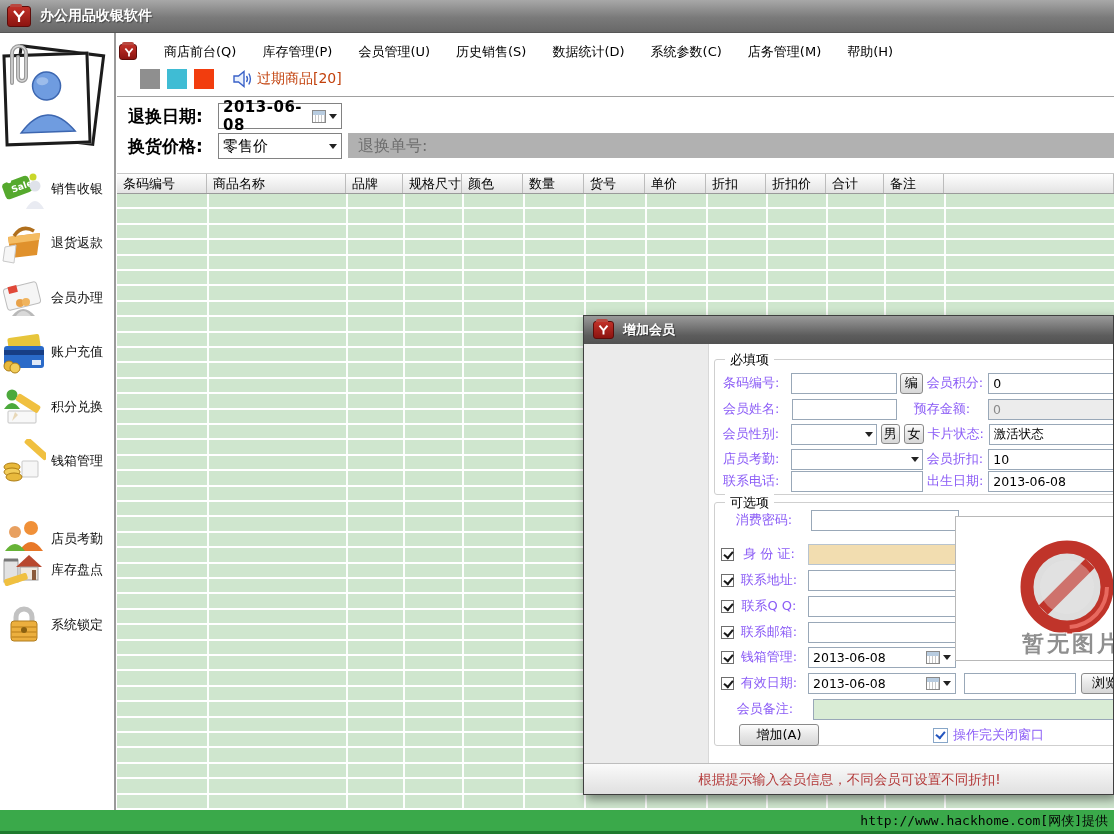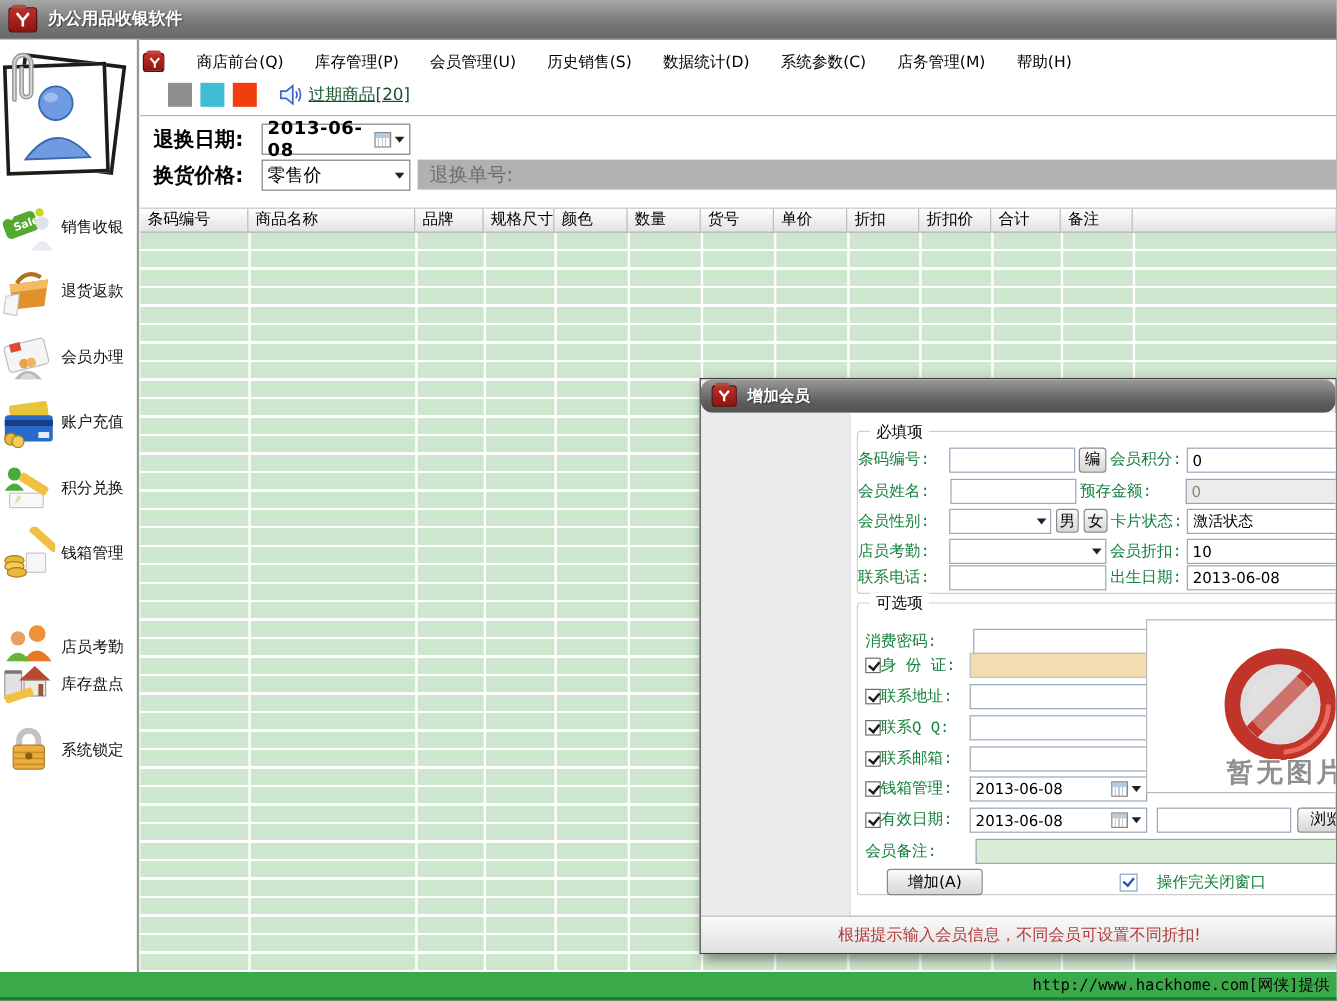--- a/index.html
+++ b/index.html
@@ -33,21 +33,21 @@
 
   
   .menubar { position:absolute; left:119px; top:40px; height:24px; display:flex; align-items:center; }
   .menubar .mini-logo { width:18px; height:16px; margin-right:14px; }
   .menu-item { font-size:13px; color:#000; padding:3px 13px; cursor:default; }
 
   .toolbar { position:absolute; left:140px; top:66px; height:26px; display:flex; align-items:center; }
   .swatch { width:20px; height:20px; margin-right:7px; }
   .sw-gray { background:#8f8f8f; } .sw-cyan { background:#3fbcd4; } .sw-red { background:#f23d0e; }
   .speaker { margin:0 4px 0 10px; }
-  .expired-label { font-size:14px; color:#14532d;text-decoration:underline; }
+  .expired-label { font-size:14px; color:#c2410c; }
   .toolbar-divider { position:absolute; left:117px; top:96px; width:997px; height:0;
     border-top:1px solid #a0a0a0; border-bottom:1px solid #fff; }
 
   
   .big-label { position:absolute; font-size:17px; font-weight:bold; color:#000; }
   .date-control, .combo-control { position:absolute; left:218px; width:124px; height:26px; background:#fff;
     border:1px solid #828282; display:flex; align-items:center; padding:0 4px; cursor:pointer; }
   .date-control .val { font-size:15px; font-weight:bold; letter-spacing:.5px; }
   .combo-control .val { font-size:15px; }
   .ctl-right { margin-left:auto; display:flex; align-items:center; }
@@ -71,29 +71,29 @@
 
   
   .footer { position:absolute; left:0; top:810px; width:1114px; height:24px; background:#3aa94a;
     border-bottom:3px solid #1f7a2e; text-align:right; }
   .footer span { font-family:"DejaVu Sans Mono", monospace; font-size:13px; color:#050505; line-height:21px; padding-right:6px; }
 
   
   .dialog { position:absolute; left:583px; top:315px; width:531px; height:480px; background:#efefef;
     border:1px solid #3f3f3f; box-shadow:3px 4px 10px rgba(0,0,0,.45); overflow:hidden; z-index:10; }
   .dlg-title { position:absolute; left:0; top:0; width:100%; height:28px;
-    background:linear-gradient(#9a9a9a,#5c5c5c 70%,#525252); display:flex; align-items:center; padding-left:9px;border-radius:10px; }
+    background:linear-gradient(#9a9a9a,#5c5c5c 70%,#525252); display:flex; align-items:center; padding-left:9px; }
   .dlg-title .app-icon { width:21px; height:18px; }
   .dlg-title-text { color:#fff; font-weight:bold; font-size:13px; margin-left:9px; text-shadow:1px 1px 1px #333; }
   .dlg-strip { position:absolute; left:0; top:28px; width:125px; height:419px; background:#ebebeb; border-right:1px solid #d8d8d8; }
   .dlg-panel { position:absolute; left:125px; top:28px; width:406px; height:419px; background:#fff; }
   .groupbox { position:absolute; border:1px solid #cfcfcf; border-radius:3px; }
   .gb-legend { position:absolute; top:-9px; left:10px; background:#fff; padding:0 5px; font-size:13px; color:#000; }
   .f-row { position:absolute; height:22px; display:flex; align-items:center; }
-  .f-label { font-size:13px; color:#15803d; text-align:left; white-space:nowrap;font-family:Liberation Mono, monospace; }
+  .f-label { font-size:13px; color:#8b5cf6; text-align:center; white-space:nowrap; }
   .tb { height:21px; background:#fff; border:1px solid #99a8b8; font-size:12.5px; color:#000;
     display:flex; align-items:center; padding:0 4px; }
   .tb.disabled { background:#ececec; color:#8a8a8a; }
   .tb.tan { background:#f2ddb0; border-color:#b8c4d0; }
   .tb.green { background:#d9ecd5; }
   .btn { background:linear-gradient(#fdfdfd,#e9e9e9 45%,#d7d7d7); border:1px solid #8a8a8a; border-radius:3px;
     font-size:13px; color:#000; display:flex; align-items:center; justify-content:center; cursor:pointer; }
   .cb { width:13px; height:13px; background:#fff; border:1px solid #6e6e6e; position:relative; flex:0 0 auto; }
   .cb.checked::after { content:""; position:absolute; left:2px; top:2px; width:7px; height:4px;
     border-left:2px solid #1a1a1a; border-bottom:2px solid #1a1a1a; transform:rotate(-50deg); }
@@ -372,21 +372,21 @@
           <span class="f-label" style="width:82px">联系电话:</span>
           <div class="tb" style="width:148px; margin-left:4px;"></div>
           <span class="f-label" style="width:66px; margin-left:3px;">出生日期:</span>
           <div class="tb" style="width:165px; margin-left:4px;">2013-06-08</div>
         </div>
       </div>
 
       <div class="groupbox" style="left:5px; top:158px; width:420px; height:244px;">
         <span class="gb-legend">可选项</span>
 
-        <div class="f-row" style="left:6px; top:20px; width:250px;">
+        <div class="f-row" style="left:6px; top:6px; width:250px;">
           <span class="f-label" style="width:86px">消费密码:</span>
           <div class="tb" style="width:148px; margin-left:4px;"></div>
         </div>
 
         <div class="f-row" style="left:6px; top:40px; width:250px;">
           <span class="cb checked"></span>
           <span class="f-label" style="width:70px">身 份 证:</span>
           <div class="tb tan" style="width:148px; margin-left:4px;"></div>
         </div>
 
@@ -435,21 +435,21 @@
         </div>
 
         <div class="f-row" style="left:6px; top:195px; width:414px;">
           <span class="f-label" style="width:90px">会员备注:</span>
           <div class="tb green" style="width:330px; margin-left:4px;"></div>
         </div>
 
         <div class="f-row" style="left:24px; top:221px; width:396px;">
           <div class="btn" style="width:80px; height:22px;">增加(A)</div>
           <span class="cb checked blue" style="margin-left:114px; width:15px; height:15px;"></span>
-          <span class="f-label" style="margin-left:16px;">操作完关闭窗口</span>
+          <span class="f-label" style="margin-left:5px;">操作完关闭窗口</span>
         </div>
 
         <div class="photo-box" style="left:240px; top:13px; width:200px; height:145px;">
           <div class="no-img-wrap">
             <svg width="110" height="110" viewBox="0 0 110 110">
               <circle cx="57" cy="53" r="40" fill="#bdbdbd" opacity=".5"></circle>
               <circle cx="53" cy="50" r="40" fill="none" stroke="#c0342a" stroke-width="13"></circle>
               <circle cx="53" cy="50" r="40" fill="none" stroke="#e8695f" stroke-width="4" stroke-dasharray="60 200"></circle>
               <rect x="20" y="43" width="66" height="13" fill="#c0342a" transform="rotate(-45 53 50)"></rect>
               <circle cx="53" cy="50" r="27" fill="#e9e9e9" opacity=".35"></circle>

